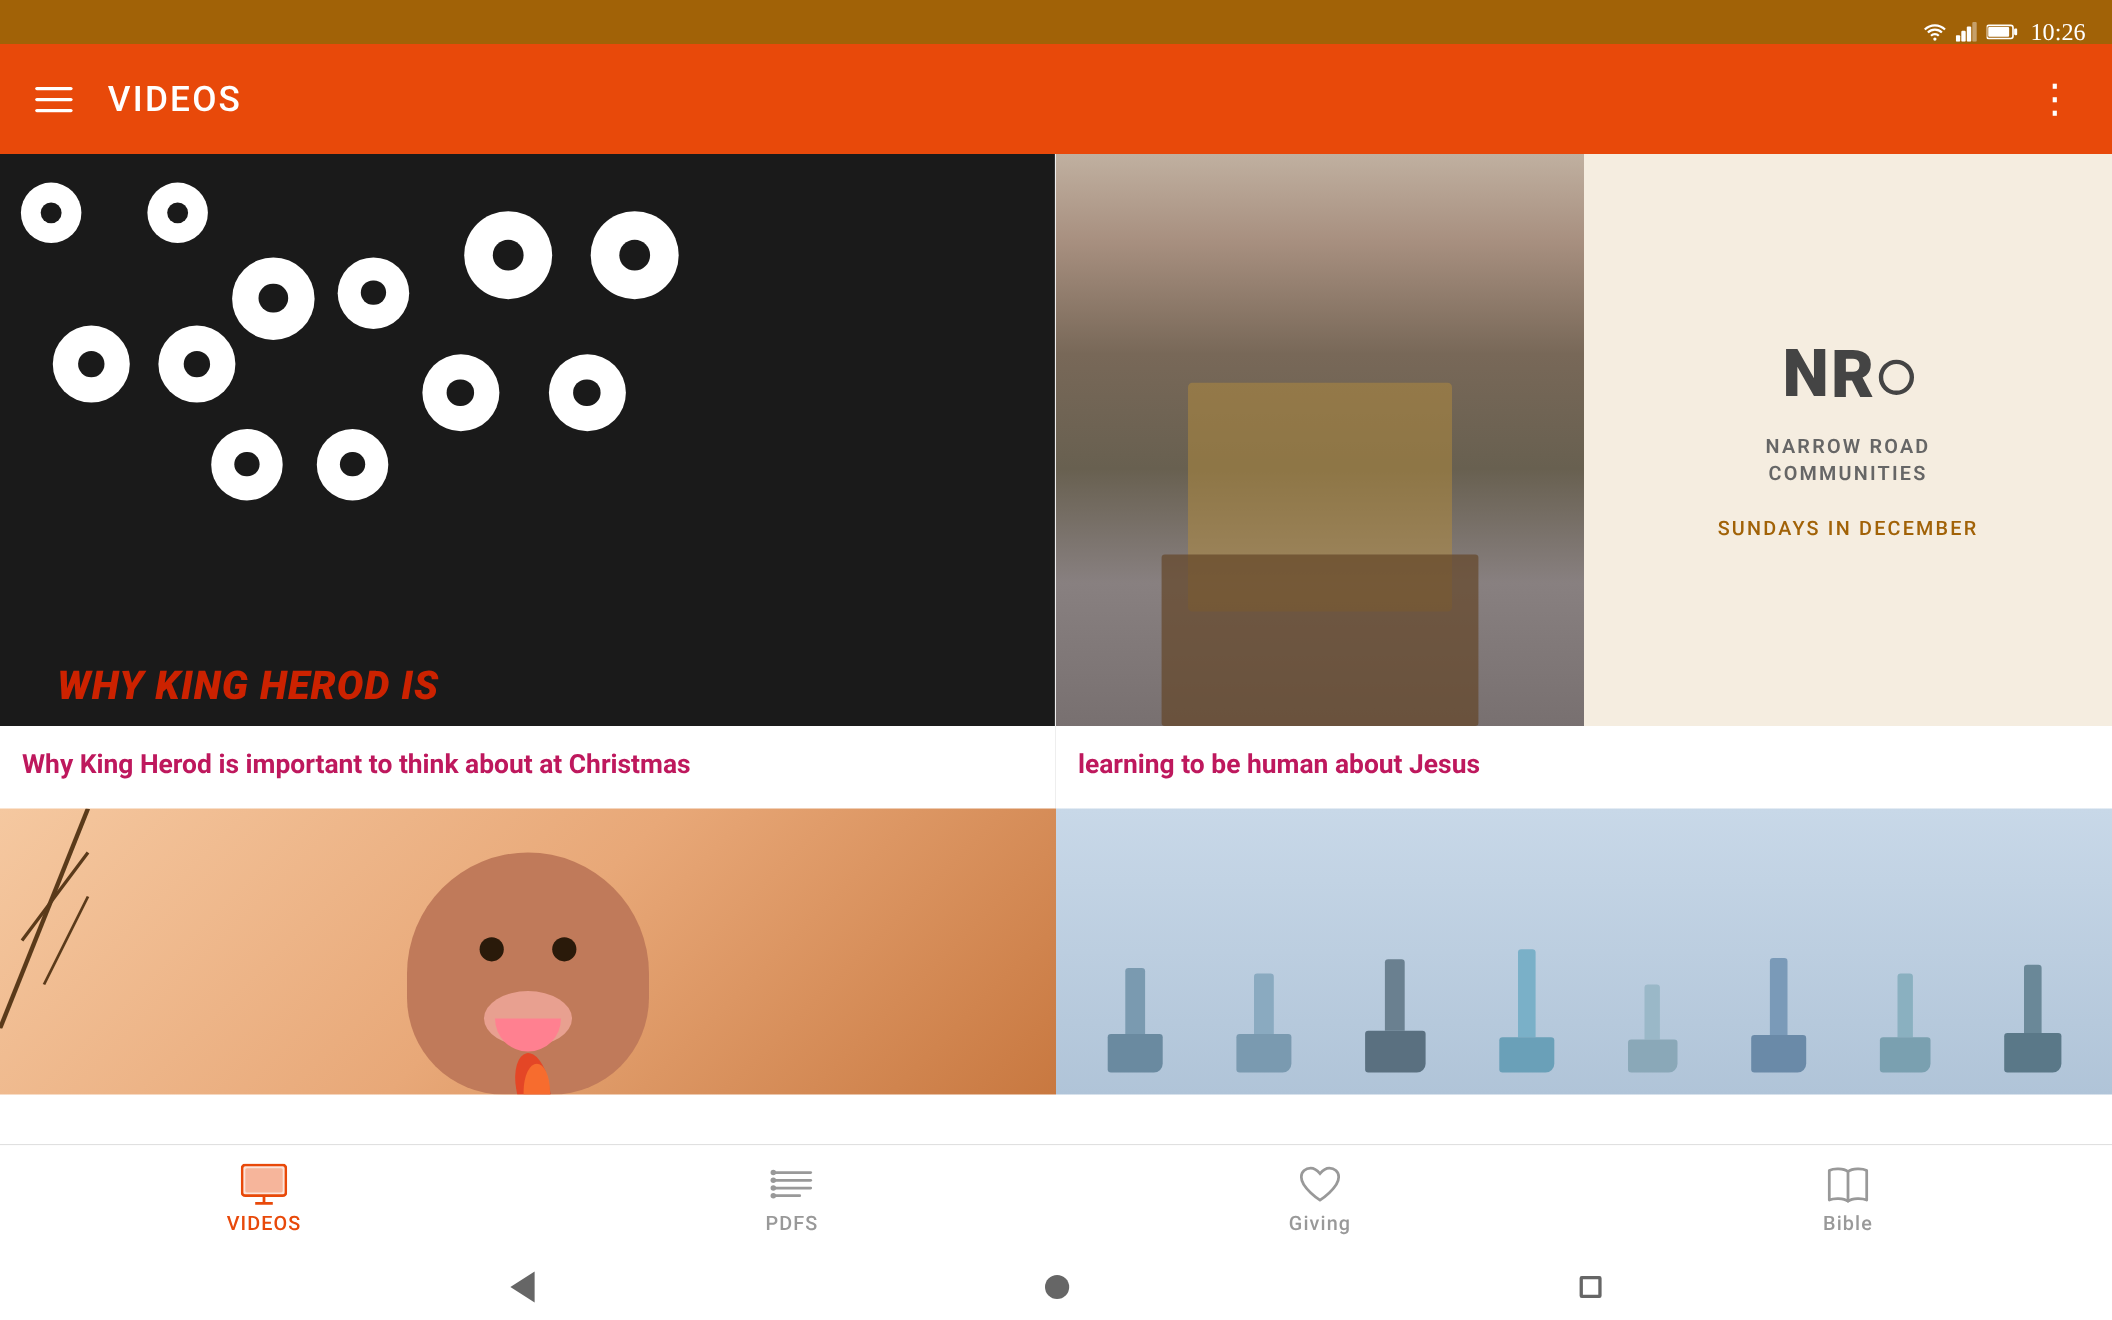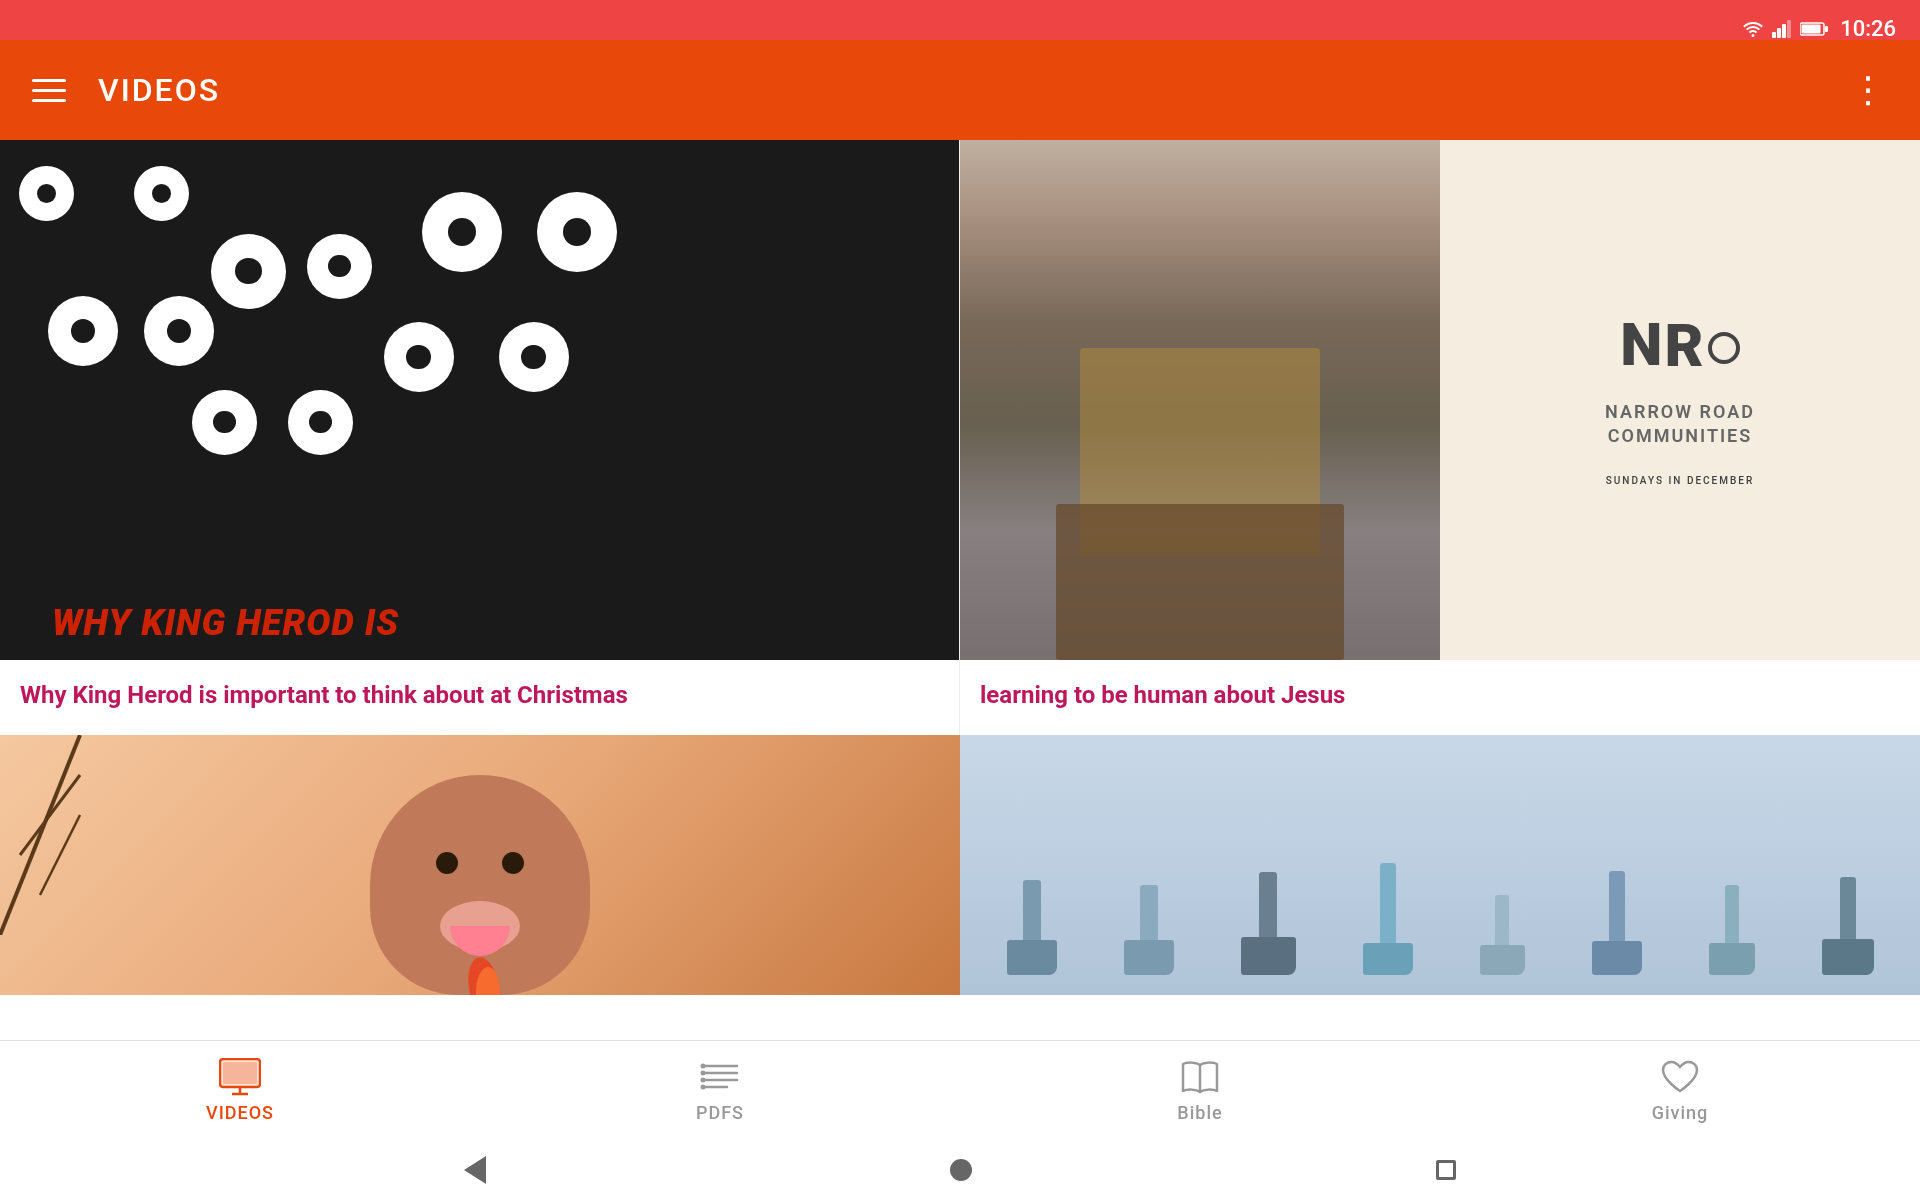--- a/index.html
+++ b/index.html
@@ -10,26 +10,27 @@
       font-family: 'Roboto', Arial, sans-serif;
       background: #fff;
       position: relative;
     }
 
     
     .status-bar {
       position: absolute;
       top: 0; left: 0; right: 0;
       height: 57px;
-      background: #ef4444;
+      background: #a16207;
       display: flex;
       align-items: center;
       justify-content: flex-end;
       padding: 0 24px;
       z-index: 100;
+      font-family: Liberation Serif, serif;
     }
     .status-bar-time {
       color: #fff;
       font-size: 22px;
       font-weight: 500;
     }
     .status-icons {
       display: flex;
       align-items: center;
       gap: 8px;
@@ -384,21 +385,21 @@
             <div class="nrc-logo-shape">
               <span class="nrc-letter">N</span>
               <div style="display:flex;align-items:flex-start;padding-top:2px;">
                 <span class="nrc-letter">R</span>
               </div>
               <div style="display:flex;flex-direction:column;align-items:center;margin-left:2px;">
                 <div style="width:32px;height:32px;border-radius:50%;border:4px solid #444;margin-top:6px;"></div>
               </div>
             </div>
             <div style="font-size:18px;color:#666;text-align:center;letter-spacing:2px;font-weight:600;line-height:1.3;">NARROW ROAD<br>COMMUNITIES</div>
-            <div style="font-size:10px;color:#404040;letter-spacing:2px;font-weight:500;margin-top:8px;">SUNDAYS IN DECEMBER</div>
+            <div style="font-size:18px;color:#a16207;letter-spacing:2px;font-weight:500;margin-top:8px;">SUNDAYS IN DECEMBER</div>
           </div>
         </div>
       </div>
       <div class="video-card-info">
         <div class="video-card-title">learning to be human about Jesus</div>
       </div>
     </div>
   </div>
 
   <div class="row2">
@@ -491,33 +492,33 @@
 
       <circle cx="4" cy="8" r="2.5" fill="#999" stroke="none"></circle>
       <circle cx="4" cy="15" r="2.5" fill="#999" stroke="none"></circle>
       <circle cx="4" cy="22" r="2.5" fill="#999" stroke="none"></circle>
       <circle cx="4" cy="29" r="2.5" fill="#999" stroke="none"></circle>
     </svg>
     <span class="nav-label">PDFS</span>
   </div>
 
   <div class="nav-item">
+    <svg width="42" height="38" viewBox="0 0 42 38" fill="none" stroke="#999" stroke-width="2.5">
+      <path d="M21 33 C21 33 4 22 4 12 C4 7 8 4 12.5 4 C15.5 4 18 5.5 21 9 C24 5.5 26.5 4 29.5 4 C34 4 38 7 38 12 C38 22 21 33 21 33Z"></path>
+    </svg>
+    <span class="nav-label">Giving</span>
+  </div>
+
+  <div class="nav-item">
     <svg width="42" height="38" viewBox="0 0 42 38" fill="none" stroke="#999" stroke-width="2.5" stroke-linecap="round" stroke-linejoin="round">
       <path d="M21 7 C17 4 8 4 4 6 L4 33 C8 31 17 31 21 34 C25 31 34 31 38 33 L38 6 C34 4 25 4 21 7Z"></path>
       <line x1="21" y1="7" x2="21" y2="34"></line>
     </svg>
     <span class="nav-label">Bible</span>
   </div>
-
-  <div class="nav-item">
-    <svg width="42" height="38" viewBox="0 0 42 38" fill="none" stroke="#999" stroke-width="2.5">
-      <path d="M21 33 C21 33 4 22 4 12 C4 7 8 4 12.5 4 C15.5 4 18 5.5 21 9 C24 5.5 26.5 4 29.5 4 C34 4 38 7 38 12 C38 22 21 33 21 33Z"></path>
-    </svg>
-    <span class="nav-label">Giving</span>
-  </div>
 </div>
 
 <div class="system-nav">
   <div class="sys-btn">
     <div class="sys-back"></div>
   </div>
   <div class="sys-btn">
     <div class="sys-home"></div>
   </div>
   <div class="sys-btn">

